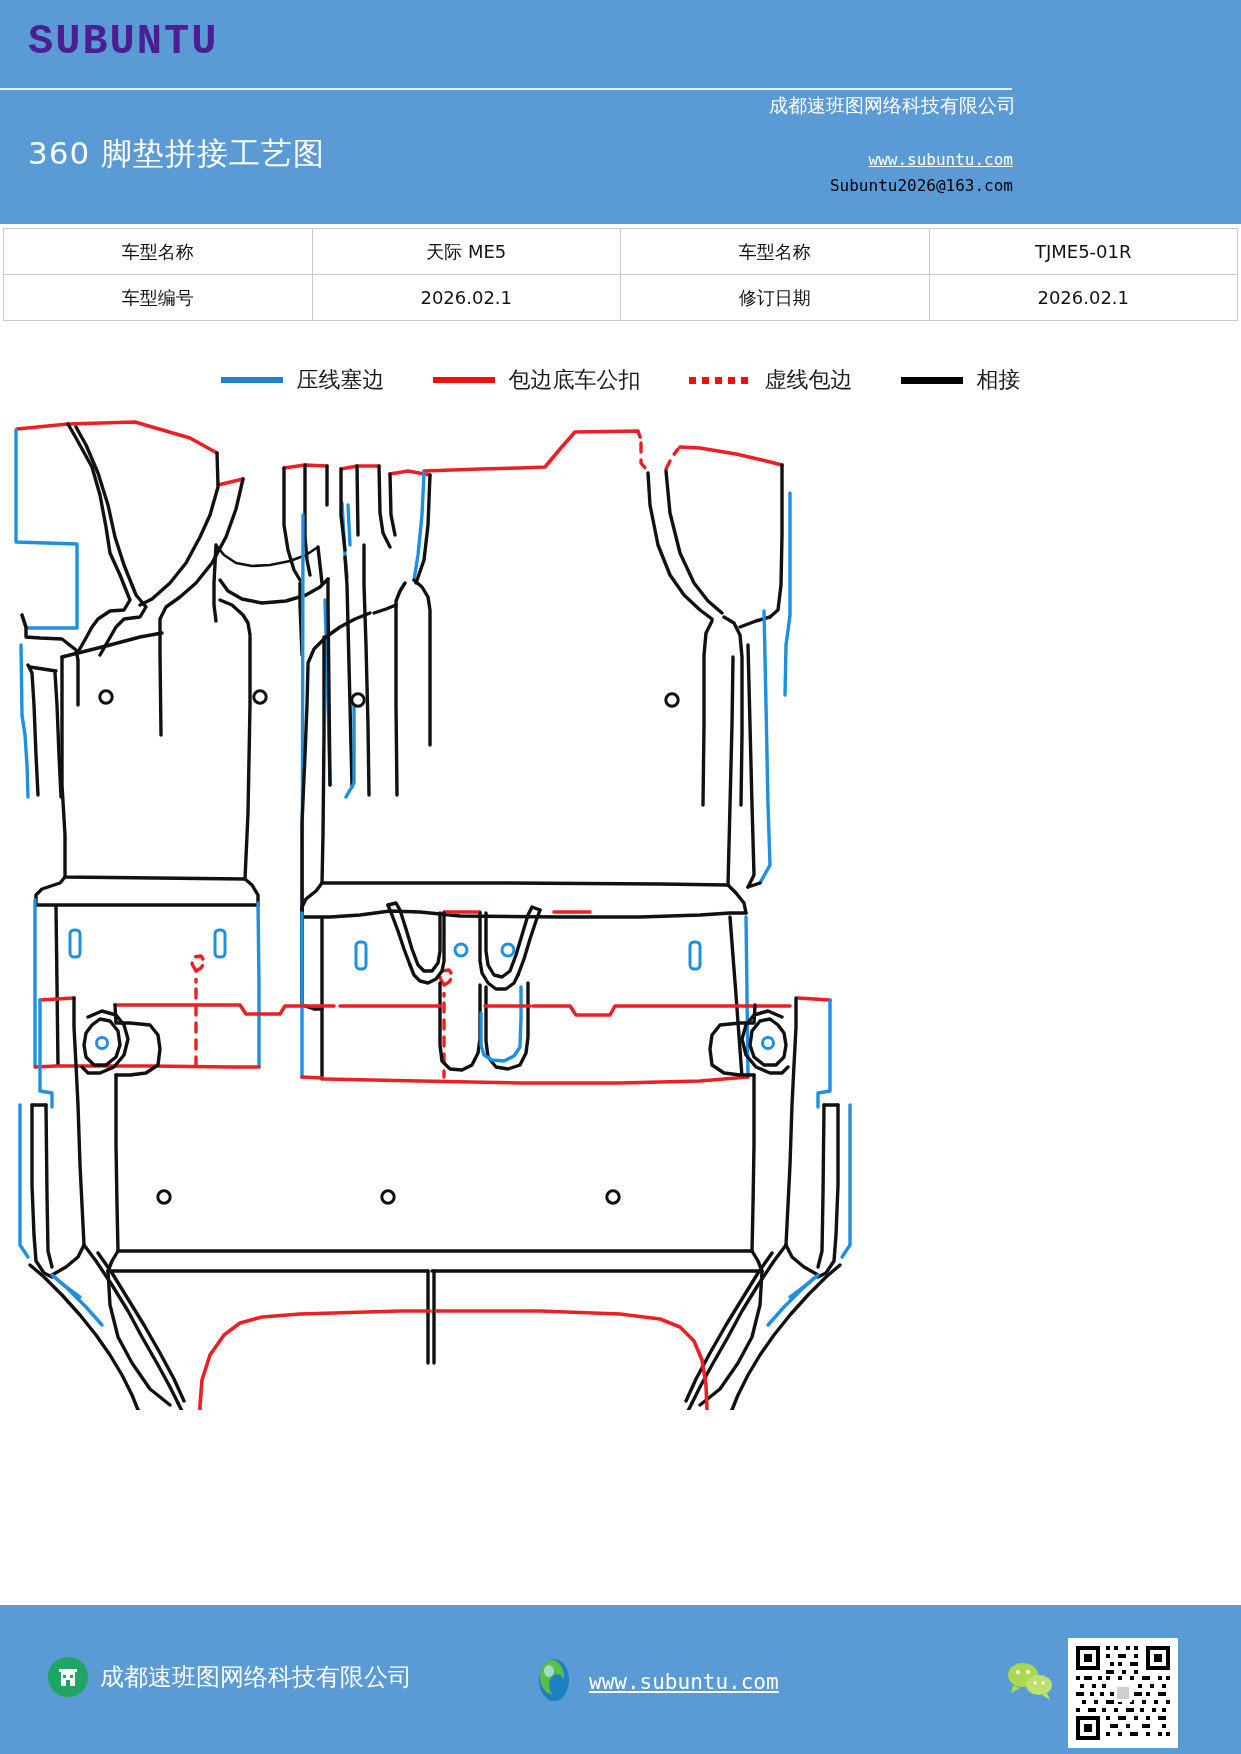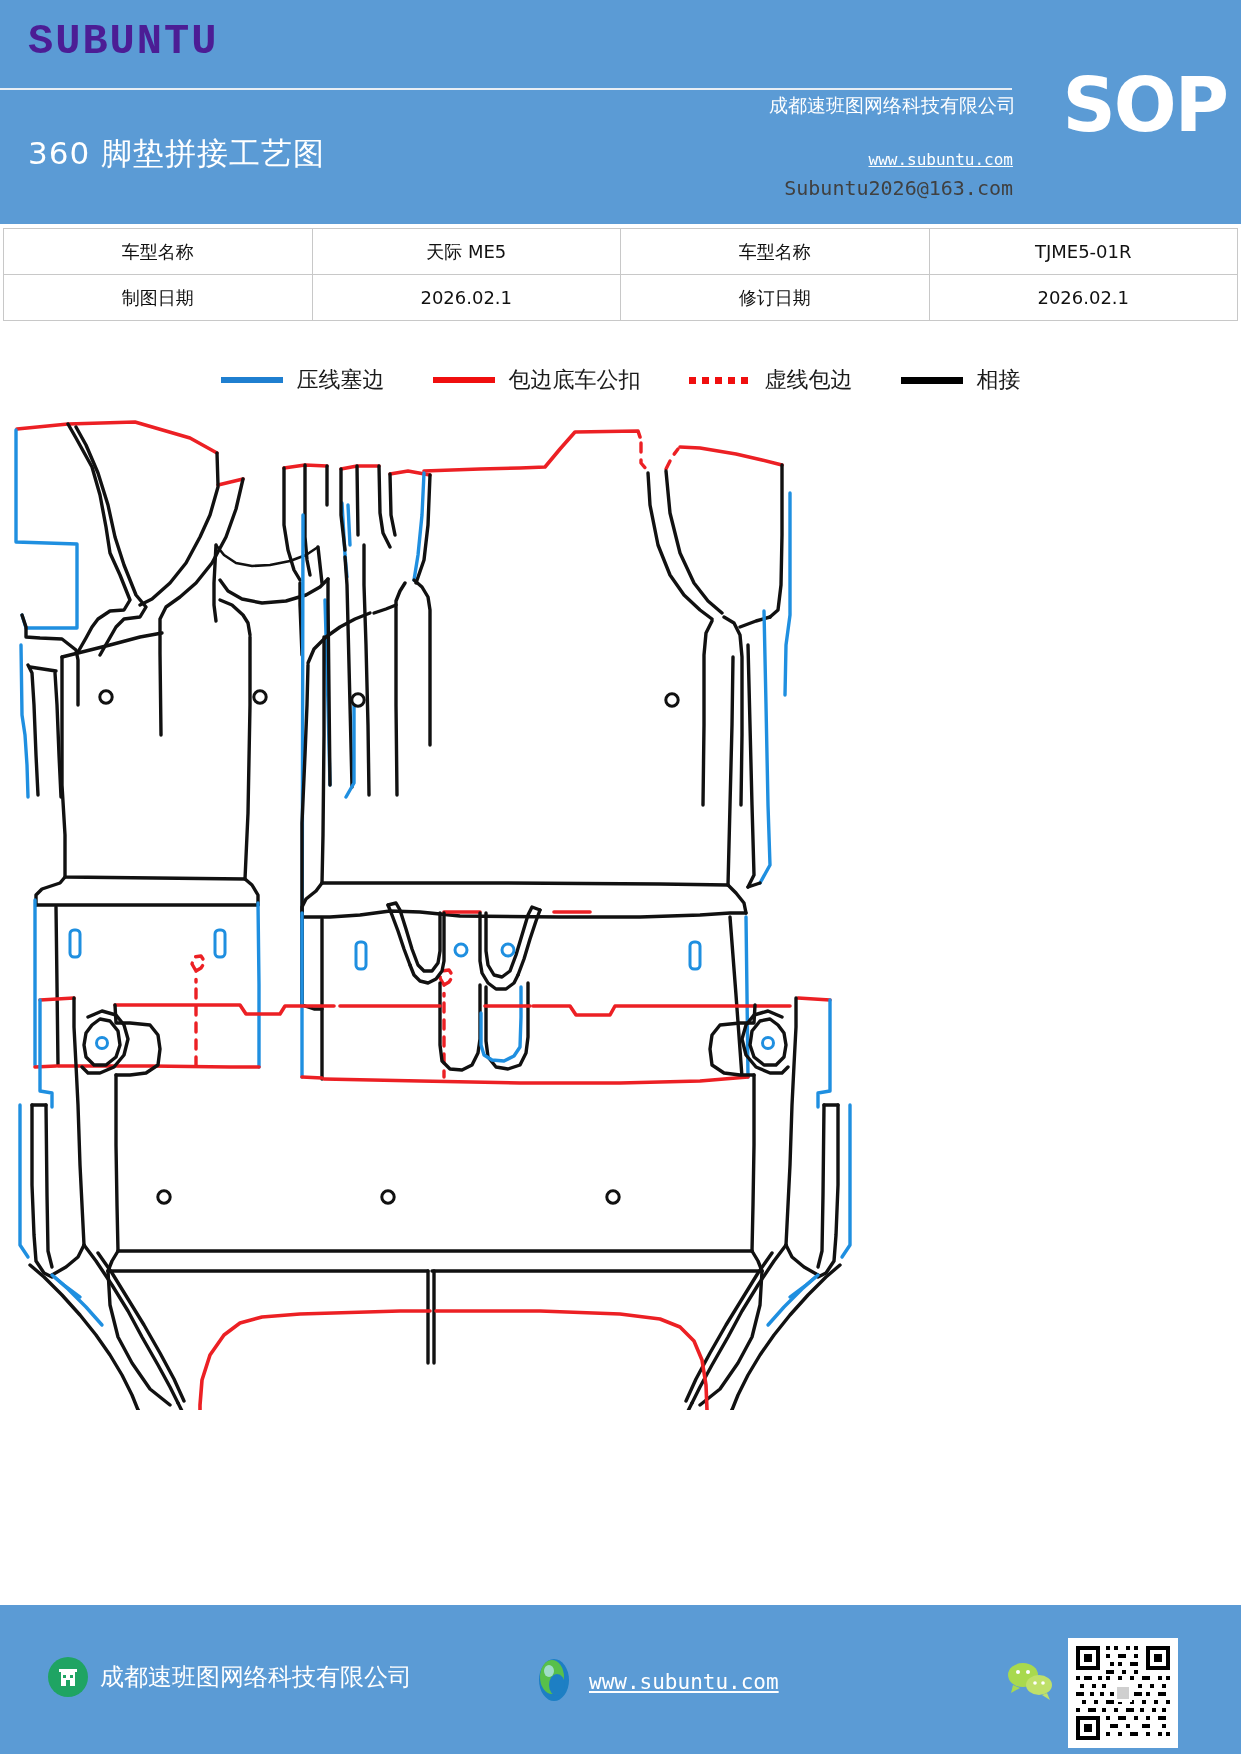--- a/index.html
+++ b/index.html
@@ -68,22 +68,22 @@
     color: #ffffff;
     font-size: 16px;
     text-decoration: underline;
     font-family: "DejaVu Sans Mono", monospace;
     white-space: nowrap;
   }
   .email {
     position: absolute;
     right: 228px;
     top: 176px;
-    color: #404040;
-    font-size: 20px;
+    color: #000000;
+    font-size: 16px;
     font-family: "DejaVu Sans Mono", monospace;
     white-space: nowrap;
   }
   .sop {
     position: absolute;
     right: 14px;
     top: 62px;
     color: #ffffff;
     font-size: 74px;
     font-weight: bold;
@@ -217,33 +217,32 @@
 
 <div class="page">
 
   <div class="header">
     <div class="brand">SUBUNTU</div>
     <div class="hdr-rule"></div>
     <div class="doc-title">360 脚垫拼接工艺图</div>
     <div class="company-cn">成都速班图网络科技有限公司</div>
     <div class="site-link">www.subuntu.com</div>
     <div class="email">Subuntu2026@163.com</div>
-    <div class="sop">SOP</div>
   </div>
 
   <table class="info-table">
     <tbody>
       <tr>
         <td class="label">车型名称</td>
         <td class="value">天际 ME5</td>
         <td class="label">车型名称</td>
         <td class="value">TJME5-01R</td>
       </tr>
       <tr>
-        <td class="label">制图日期</td>
+        <td class="label">车型编号</td>
         <td class="value">2026.02.1</td>
         <td class="label">修订日期</td>
         <td class="value">2026.02.1</td>
       </tr>
     </tbody>
   </table>
 
   <div class="legend">
     <div class="legend-item">
       <span class="swatch solid-blue"></span>

